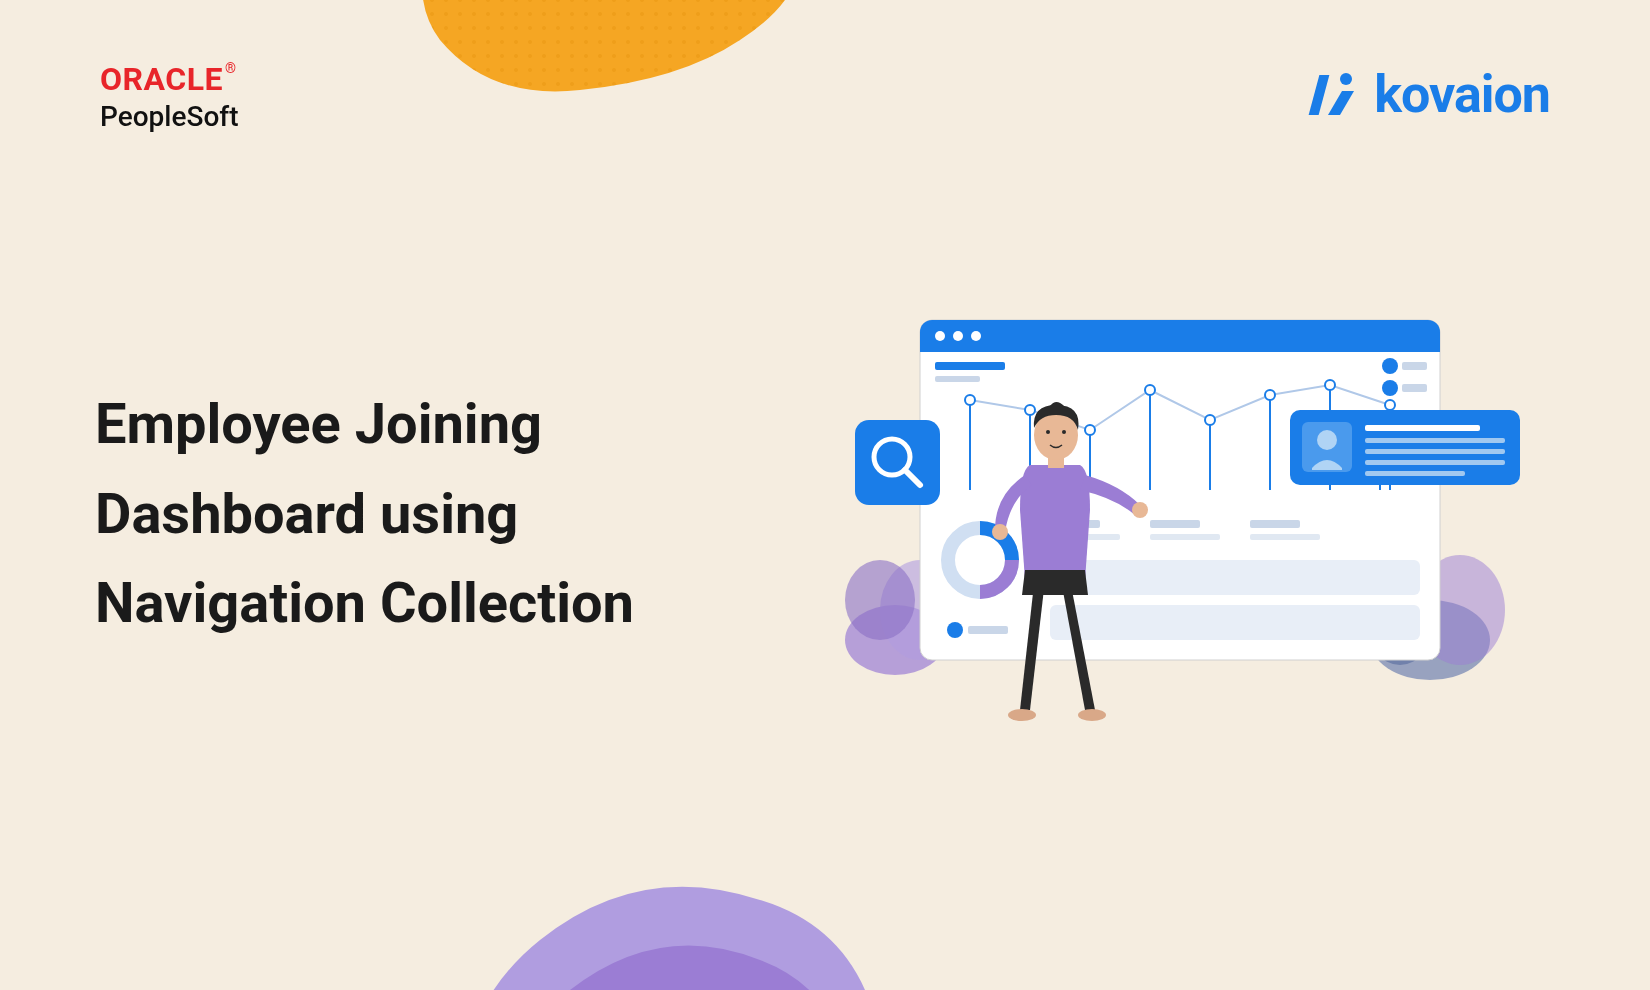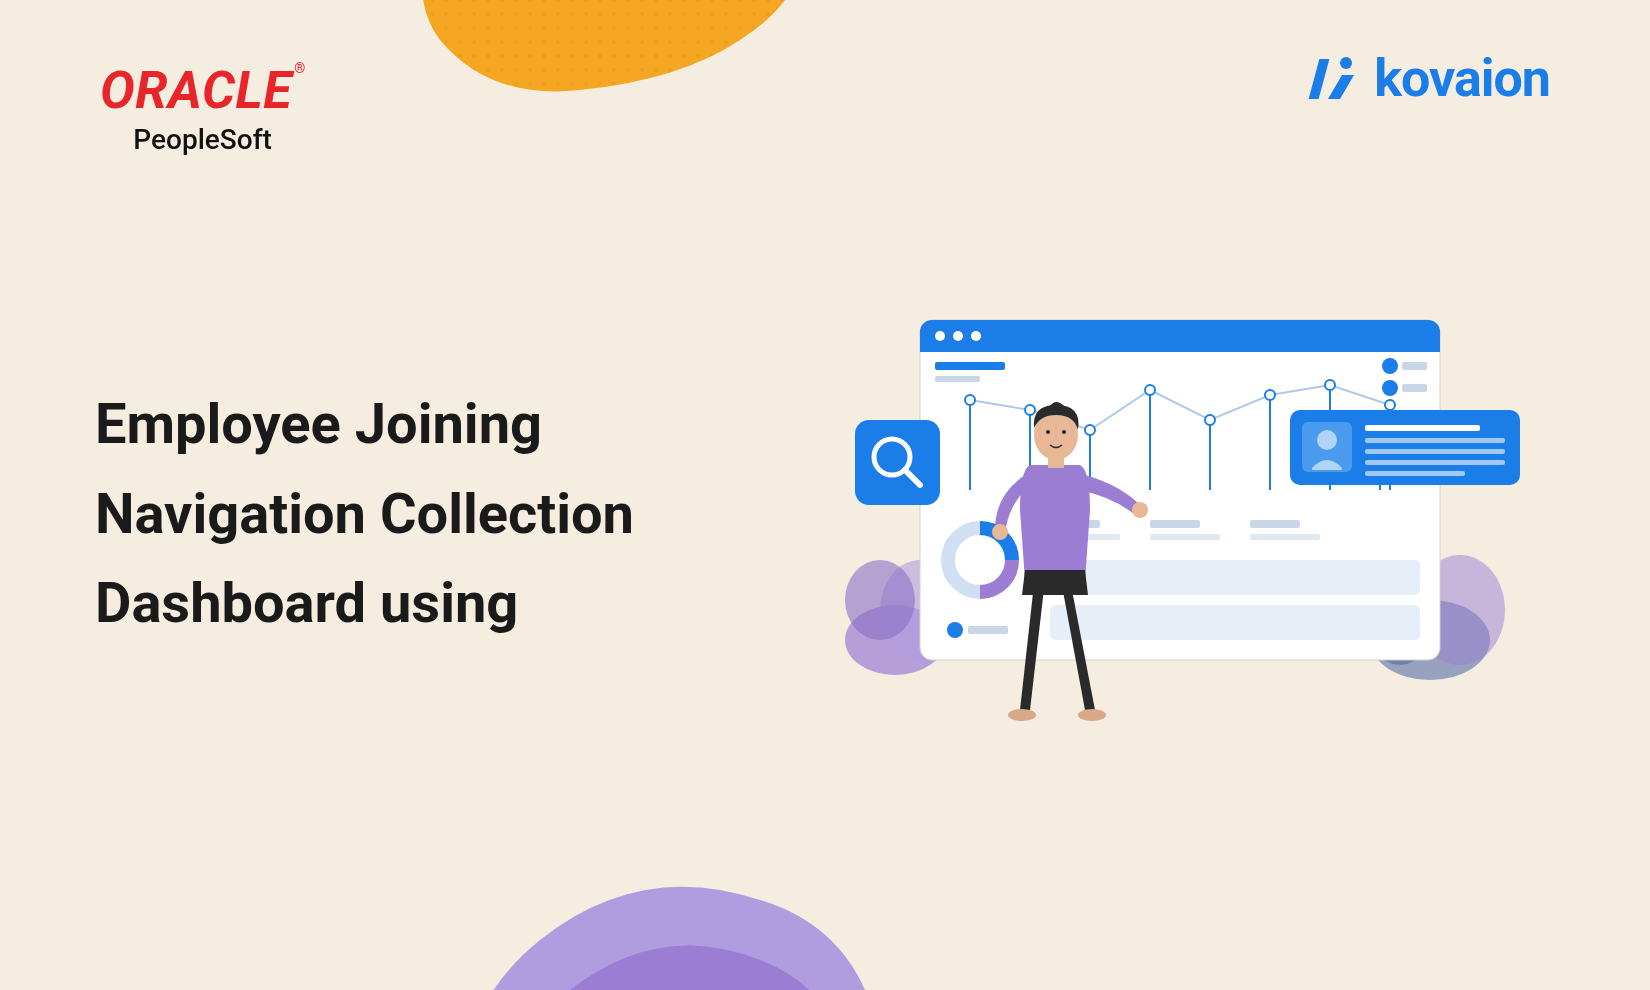--- a/index.html
+++ b/index.html
@@ -32,43 +32,42 @@
 
   
   .oracle-logo {
     position: absolute;
     top: 60px;
     left: 100px;
   }
   .oracle-text {
     color: #e8252a;
     font-weight: 700;
-    font-size: 52px;
+    font-size: 32px;
     letter-spacing: 0.5px;
     display: inline-block;
-    font-style: italic;
   }
   .oracle-reg {
     color: #e8252a;
     font-size: 14px;
     vertical-align: top;
     margin-left: 2px;
   }
   .peoplesoft-text {
     color: #111;
     font-size: 28px;
     font-weight: 500;
     margin-top: 2px;
     text-align: center;
   }
 
   
   .kovaion-logo {
     position: absolute;
-    top: 48px;
+    top: 64px;
     right: 100px;
     display: flex;
     align-items: center;
     gap: 12px;
   }
   .kovaion-text {
     color: #1a7de8;
     font-size: 52px;
     font-weight: 700;
     letter-spacing: -1px;
@@ -124,22 +123,22 @@
   <svg width="56" height="56" viewBox="0 0 56 56">
     <path d="M 8 48 L 8 8 L 18 8 L 18 48 Z" fill="#1a7de8" transform="skewX(-15)" transform-origin="13 28"></path>
     <path d="M 22 48 L 36 24 L 48 24 L 34 48 Z" fill="#1a7de8"></path>
     <circle cx="40" cy="12" r="6" fill="#1a7de8"></circle>
   </svg>
   <span class="kovaion-text">kovaion</span>
 </div>
 
 <div class="main-heading">
   <div>Employee Joining</div>
+  <div>Dashboard using</div>
   <div>Navigation Collection</div>
-  <div>Dashboard using</div>
 </div>
 
 <svg class="illustration" viewBox="0 0 720 450">
 
   <g>
     <ellipse cx="75" cy="330" rx="50" ry="35" fill="#9b7dd4" opacity="0.7"></ellipse>
     <ellipse cx="100" cy="300" rx="40" ry="50" fill="#b09de0" opacity="0.6"></ellipse>
     <ellipse cx="60" cy="290" rx="35" ry="40" fill="#8a6fc4" opacity="0.6"></ellipse>
   </g>
 

